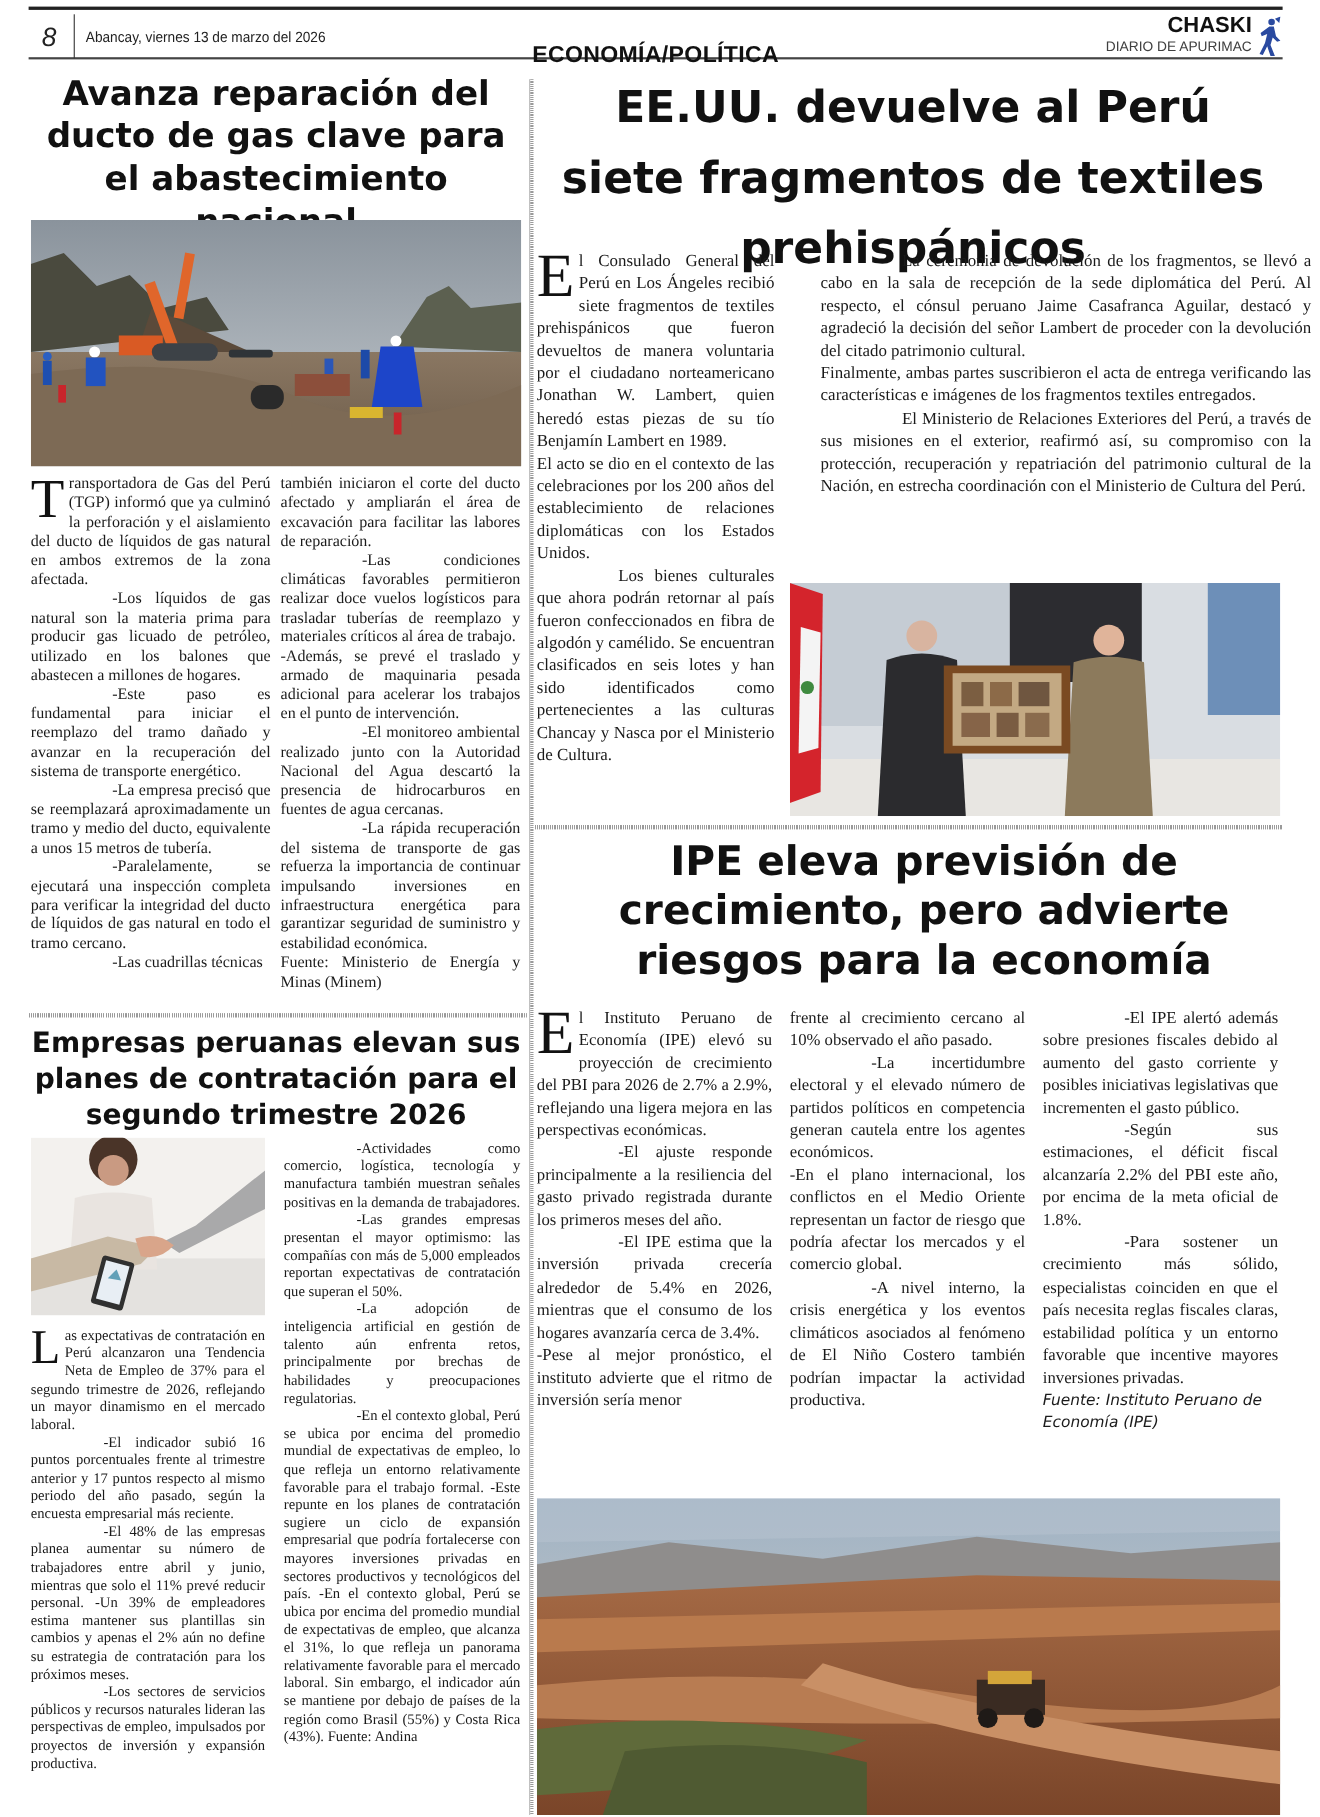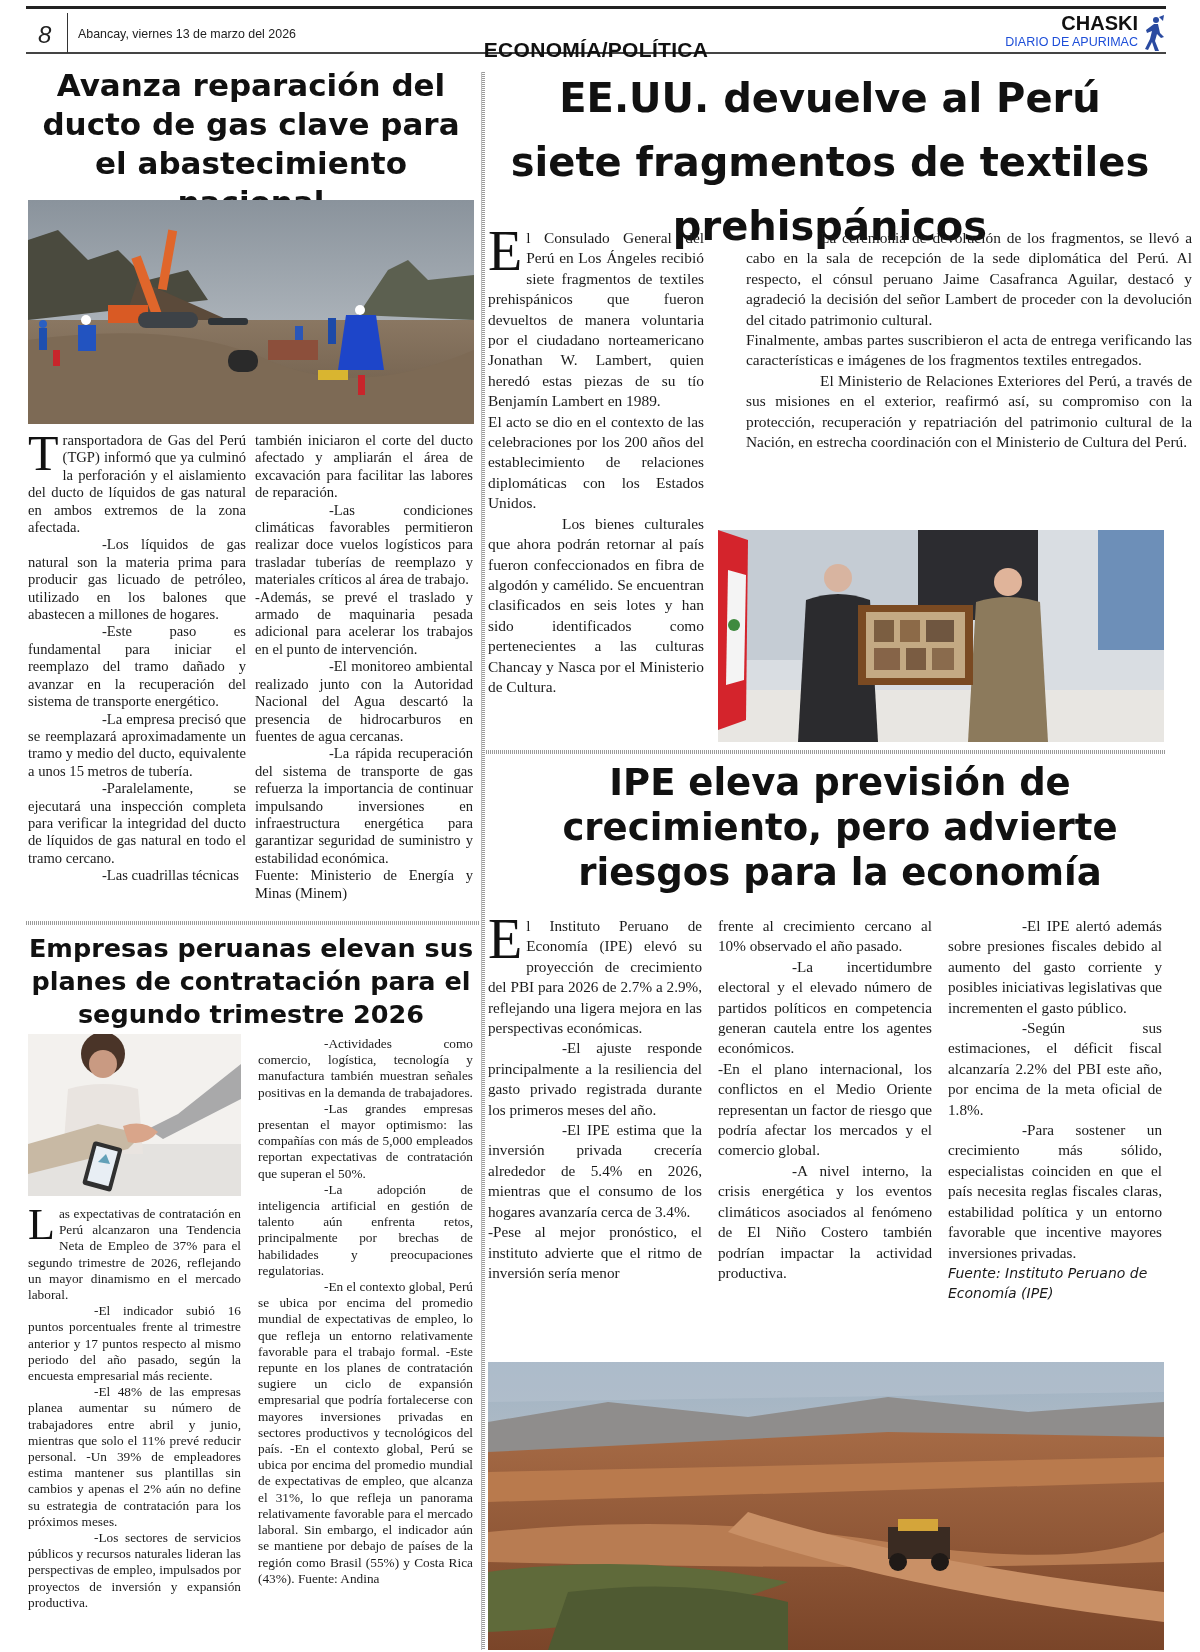--- a/index.html
+++ b/index.html
@@ -7,21 +7,21 @@
   body { position: relative; font-family: "Liberation Serif", "DejaVu Serif", serif; color: #1a1a1a; }
 
   
   .header { position: absolute; left: 26px; top: 6px; width: 1140px; height: 48px; border-top: 3px solid #222; border-bottom: 2px solid #444; }
   .page-num { position: absolute; left: 12px; top: 12px; font-family: "Liberation Sans", sans-serif; font-style: italic; font-size: 24px; color: #222; }
   .hdr-sep { position: absolute; left: 41px; top: 4px; width: 1px; height: 40px; background: #333; }
   .hdr-date { position: absolute; left: 52px; top: 17px; font-family: "Liberation Sans", sans-serif; font-size: 13.5px; color: #222; transform: scaleX(0.92); transform-origin: left; }
   .hdr-section { position: absolute; left: 0; right: 0; top: 29px; text-align: center; font-family: "Liberation Sans", sans-serif; font-weight: bold; font-size: 21px; letter-spacing: 0.3px; color: #111; }
   .hdr-brand { position: absolute; right: 28px; top: 3px; text-align: right; font-family: "Liberation Sans", sans-serif; }
   .brand-name { font-weight: bold; font-size: 20px; color: #111; line-height: 22px; }
-  .brand-sub { font-size: 12.5px; color: #1d4ed8; line-height: 16px; }
+  .brand-sub { font-size: 12.5px; color: #404040; line-height: 16px; }
   .brand-logo { position: absolute; right: 0; top: 6px; width: 24px; height: 38px; }
 
   
   .vrule { position: absolute; width: 4px; background: repeating-linear-gradient(to bottom, #9a9a9a 0 1px, #fff 1px 2px); border-left: 1px solid #bbb; }
   .hrule { position: absolute; height: 4px; background: repeating-linear-gradient(to right, #9a9a9a 0 1px, #fff 1px 2px); }
 
   h1, h2 { font-family: "DejaVu Sans", "Liberation Sans", sans-serif; font-weight: bold; text-align: center; color: #111; }
 
   .article { position: absolute; }
   .col { position: absolute; font-size: 14.6px; line-height: 17.4px; text-align: justify; hyphens: manual; }

